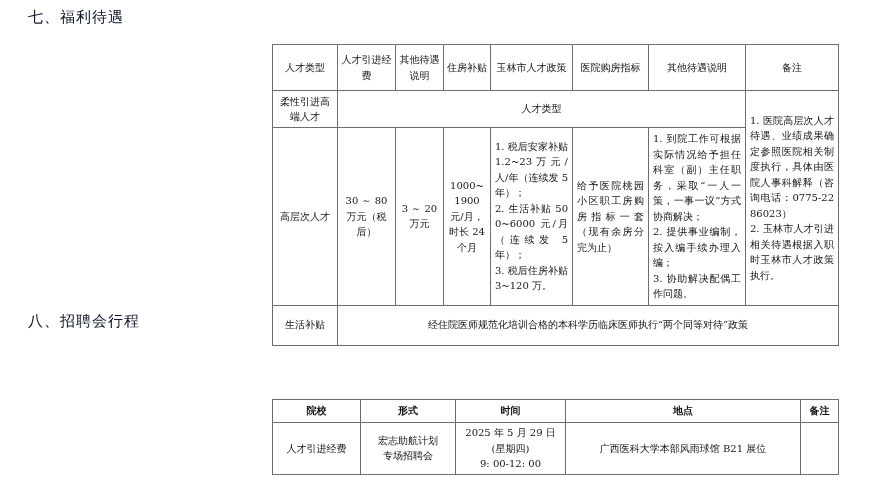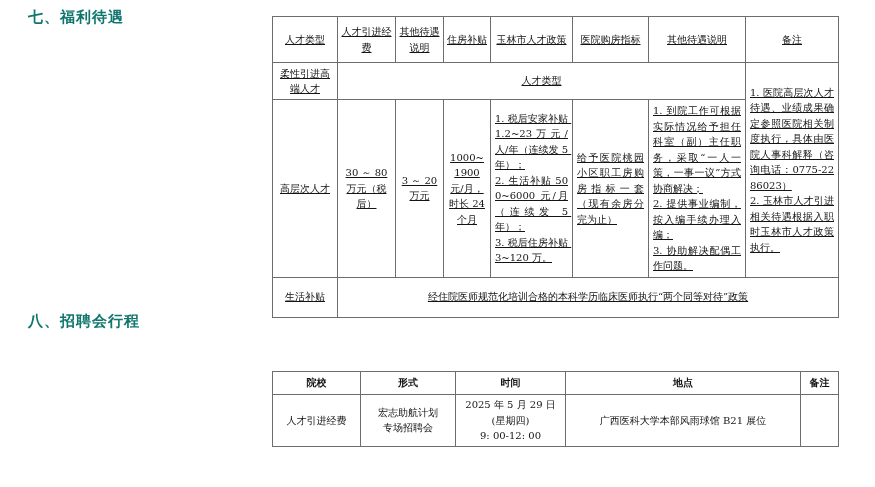--- a/index.html
+++ b/index.html
@@ -4,28 +4,28 @@
 <style>
   * { margin:0; padding:0; box-sizing:border-box; }
   html,body { background:#ffffff; }
   body {
     width:875px; height:487px; position:relative; overflow:hidden;
     font-family:"DejaVu Serif","Liberation Serif",serif; color:#141414;
   }
   .heading {
     position:absolute; left:28px;
     font-family:"DejaVu Sans","Liberation Sans",sans-serif;
-    font-weight:bold; font-size:15px; color:#0f766e; letter-spacing:1px;
+    font-weight:normal; font-size:15px; color:#0f172a; letter-spacing:1px;
   }
   #heading-welfare { top:8px; }
   #heading-schedule { top:312px; }
 
   table { border-collapse:collapse; table-layout:fixed; }
-  #welfare-table  { position:absolute; left:272px; top:16px;  width:566px;text-decoration:underline; }
-  #schedule-table { position:absolute; left:272px; top:371px; width:566px;padding-left:21px; }
+  #welfare-table  { position:absolute; left:272px; top:44px;  width:566px; }
+  #schedule-table { position:absolute; left:272px; top:399px; width:566px;padding-left:21px; }
 
   th, td {
     border:1px solid #6d6d6d;
     font-size:10px; font-weight:normal;
     text-align:center; vertical-align:middle;
     padding:2px 3px; line-height:1.55; color:#141414;
     word-break:break-all;
   }
   #welfare-table tr:nth-child(1){ height:46px; }
   #welfare-table tr:nth-child(2){ height:37px; }

